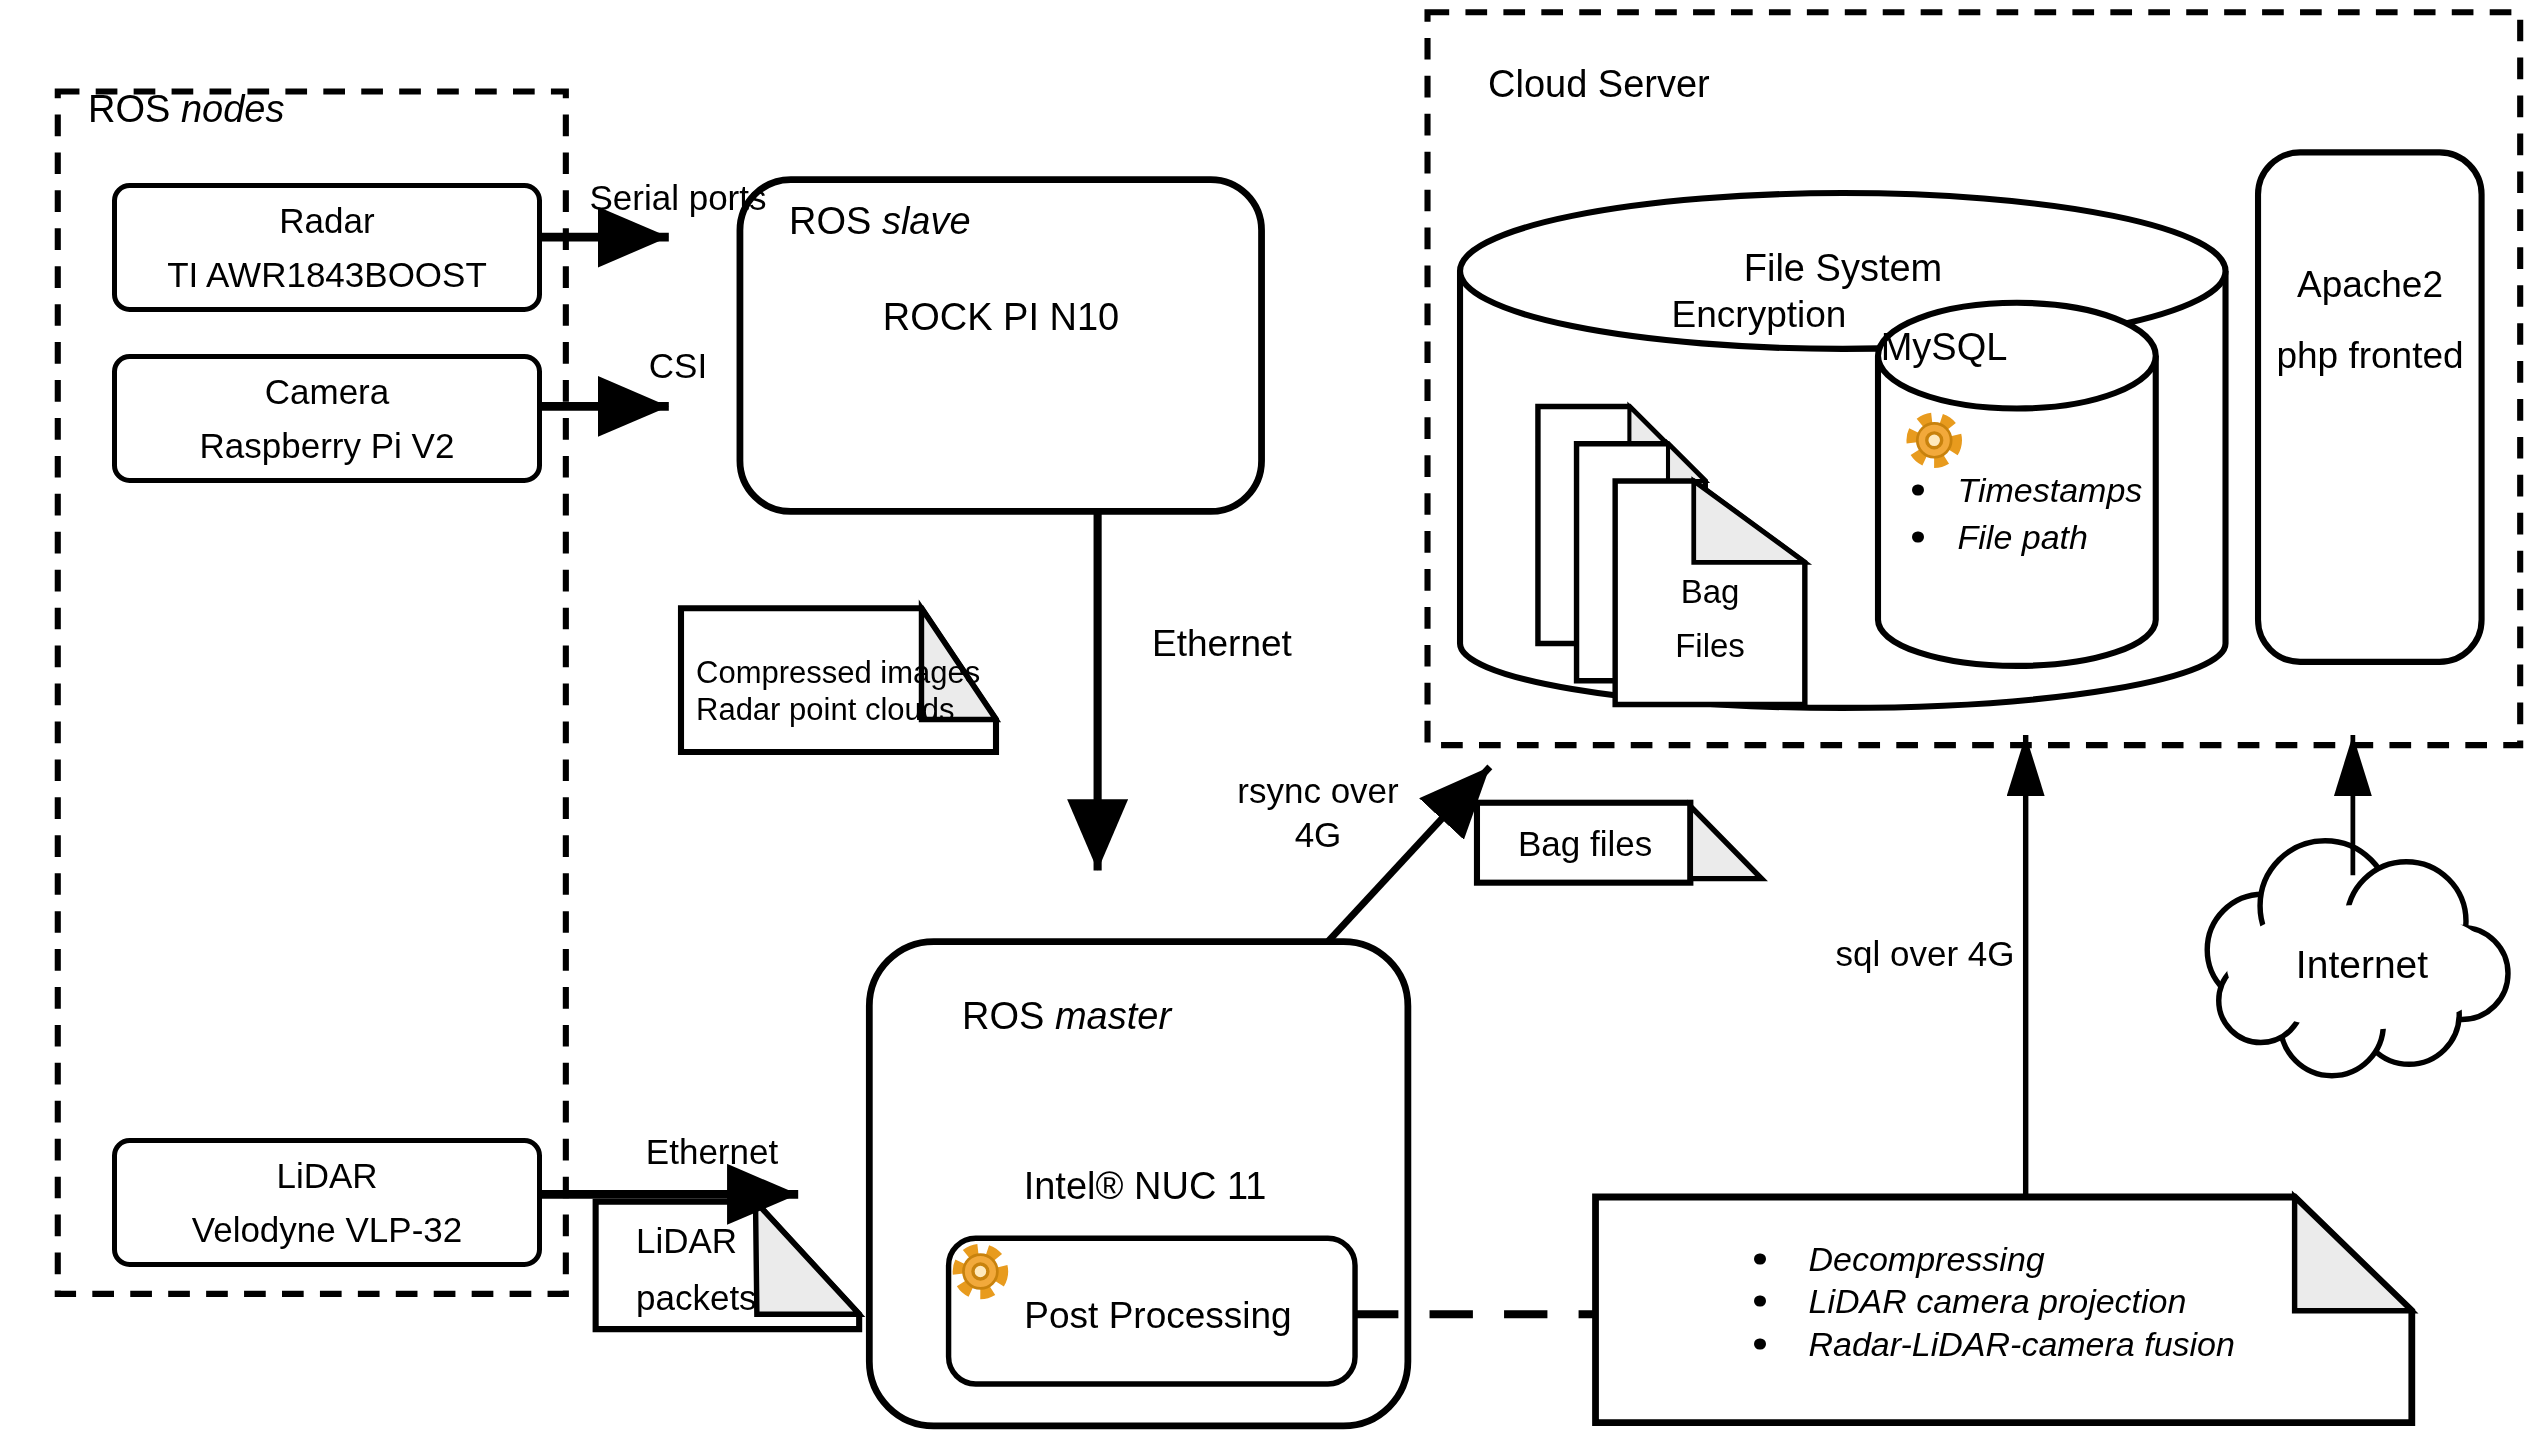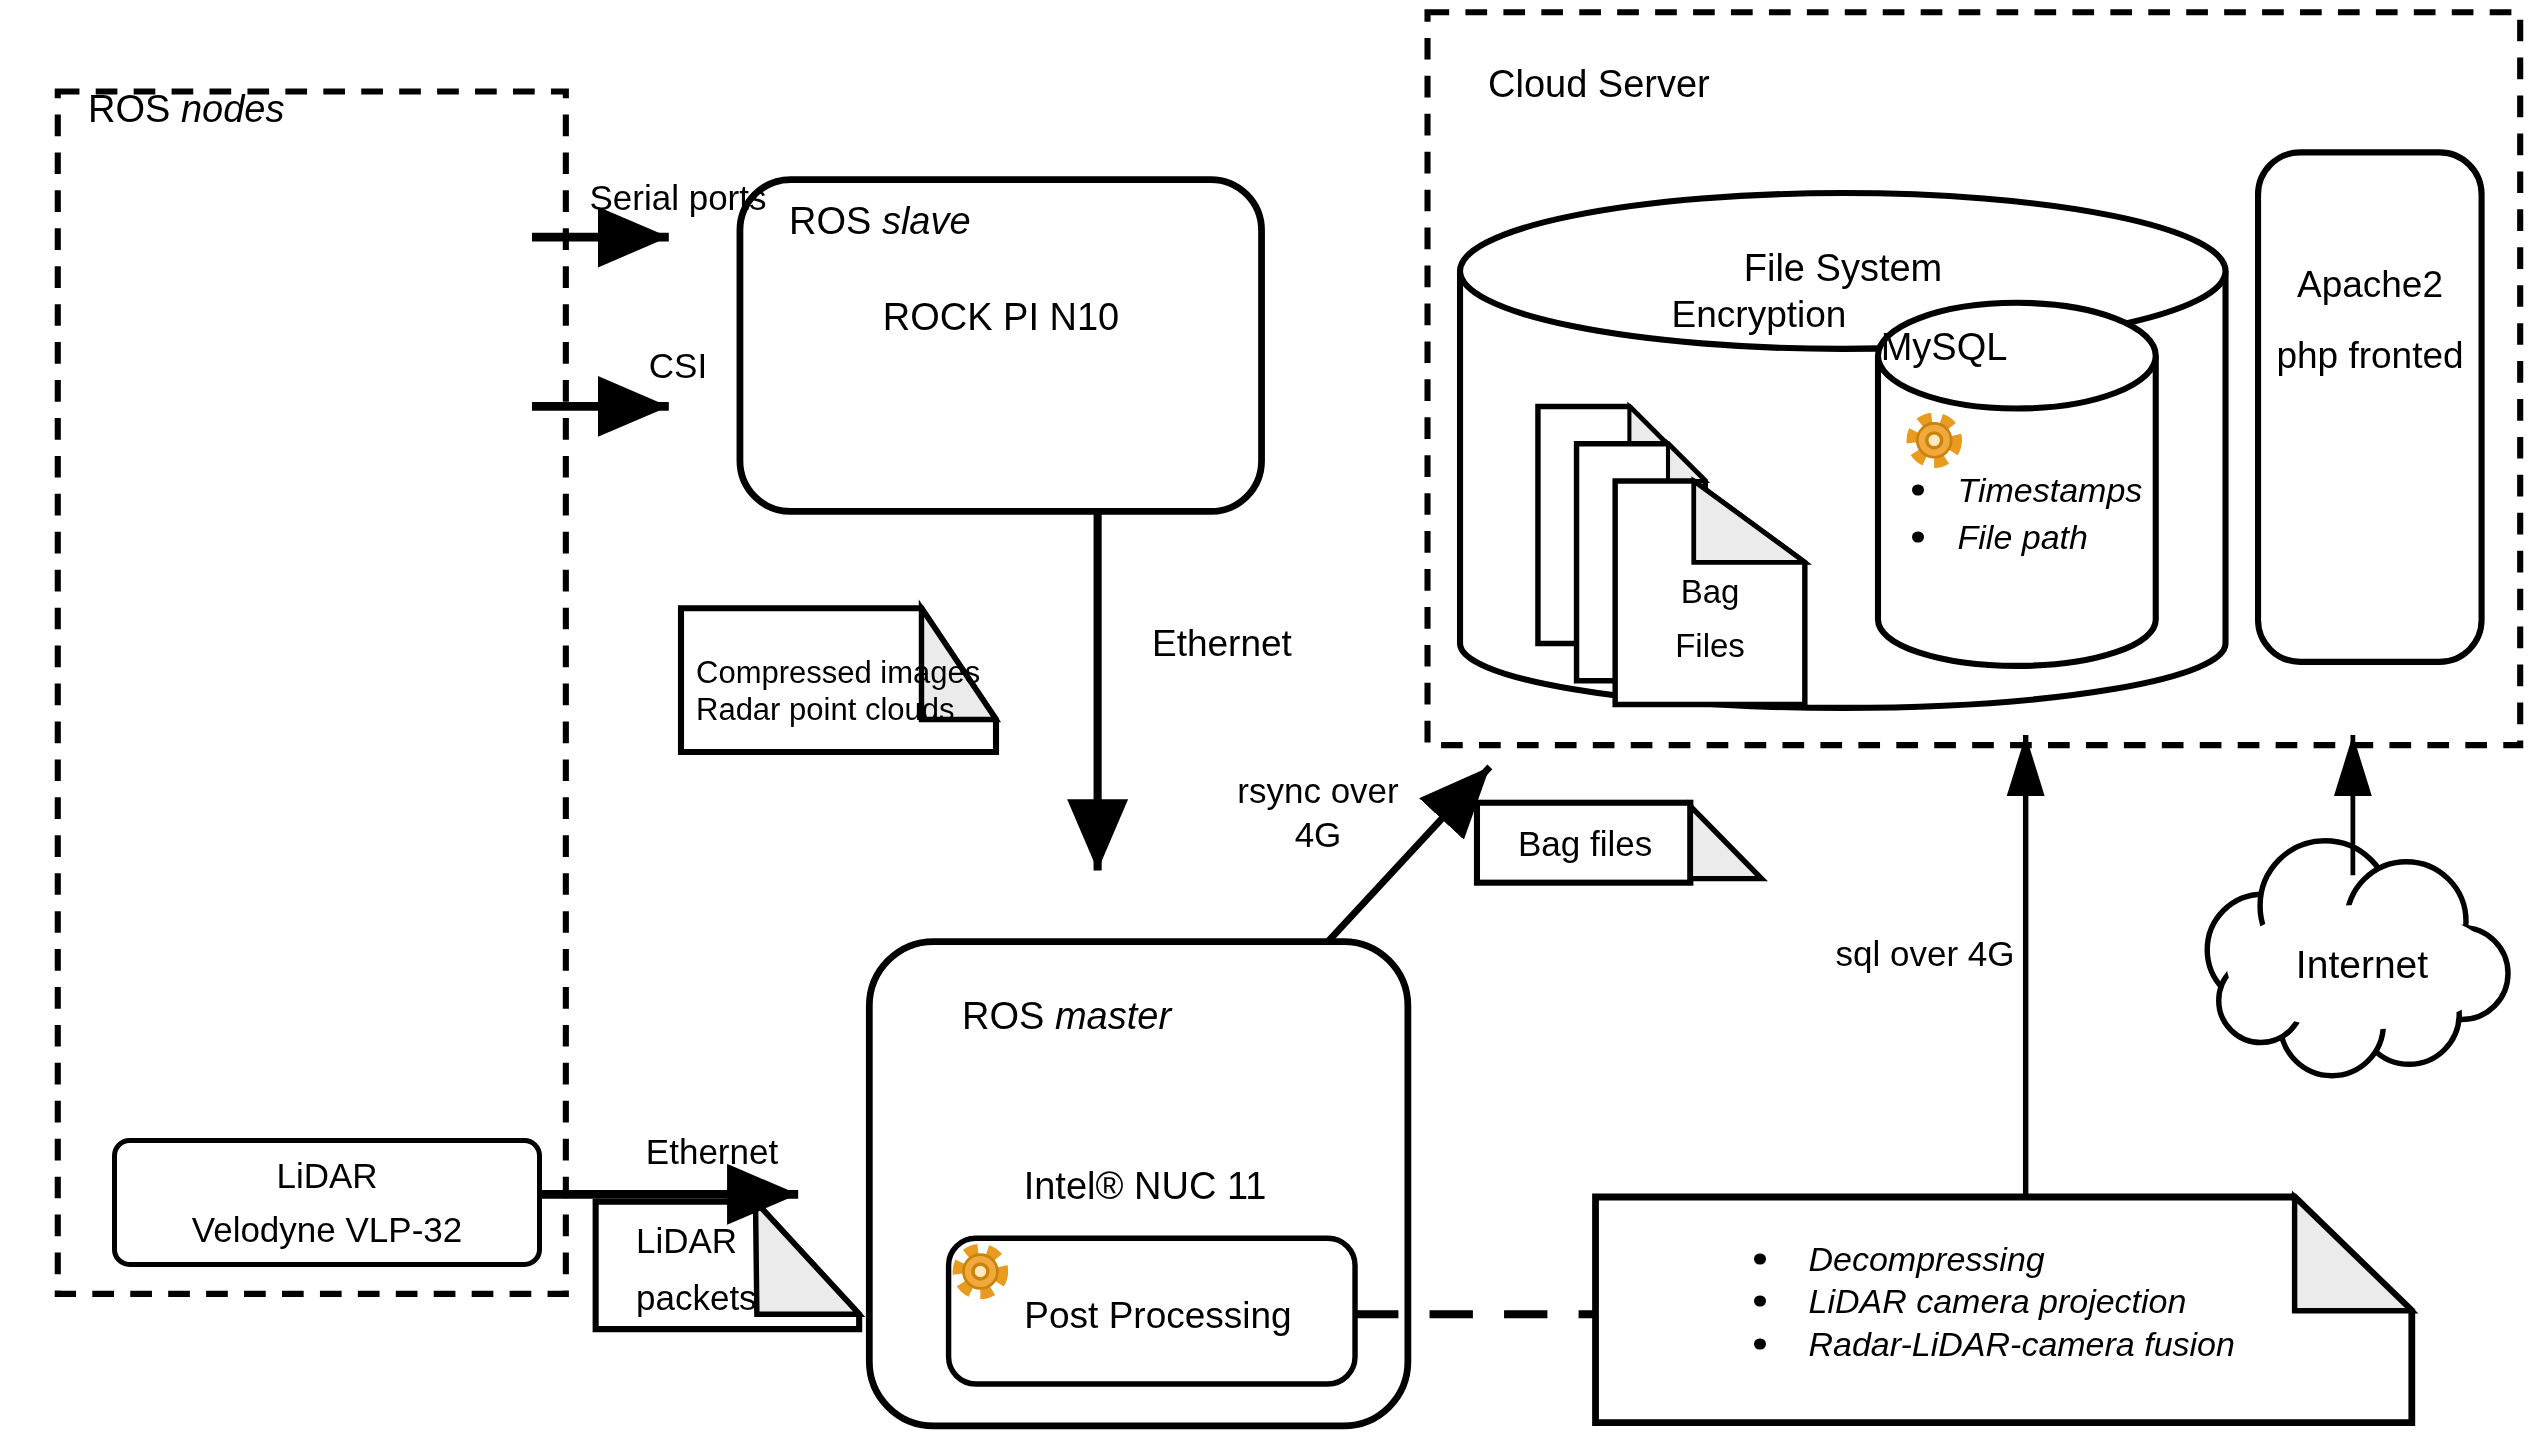--- a/index.html
+++ b/index.html
@@ -116,20 +116,28 @@
     <line x1="2000" y1="1940" x2="2355" y2="1940" stroke="#000" stroke-width="12" stroke-dasharray="64 46"></line>
 
     <use href="#gearDef" x="1447" y="1877"></use>
     <use href="#gearDef" x="2855" y="650"></use>
   </svg>
 
   <div class="lbl t56" style="left:88px;top:110px;transform:translateY(-50%);">
     <span>ROS </span><span class="em">nodes</span>
   </div>
 
+  <div class="devbox" style="left:112px;top:183px;width:420px;height:119px;">
+    <div>Radar</div>
+    <div>TI AWR1843BOOST</div>
+  </div>
+  <div class="devbox" style="left:112px;top:354px;width:420px;height:119px;">
+    <div>Camera</div>
+    <div>Raspberry Pi V2</div>
+  </div>
   <div class="devbox" style="left:112px;top:1138px;width:420px;height:119px;">
     <div>LiDAR</div>
     <div>Velodyne VLP-32</div>
   </div>
 
   <div class="lbl t52 ctr" style="left:650px;top:198px;">Serial ports</div>
   <div class="lbl t52 ctr" style="left:650px;top:366px;">CSI</div>
   <div class="lbl t54 lft" style="left:1152px;top:644px;">Ethernet</div>
   <div class="lbl t52 ctr" style="left:684px;top:1152px;">Ethernet</div>
   <div class="lbl t52 ctr" style="left:1290px;top:791px;">rsync over</div>

